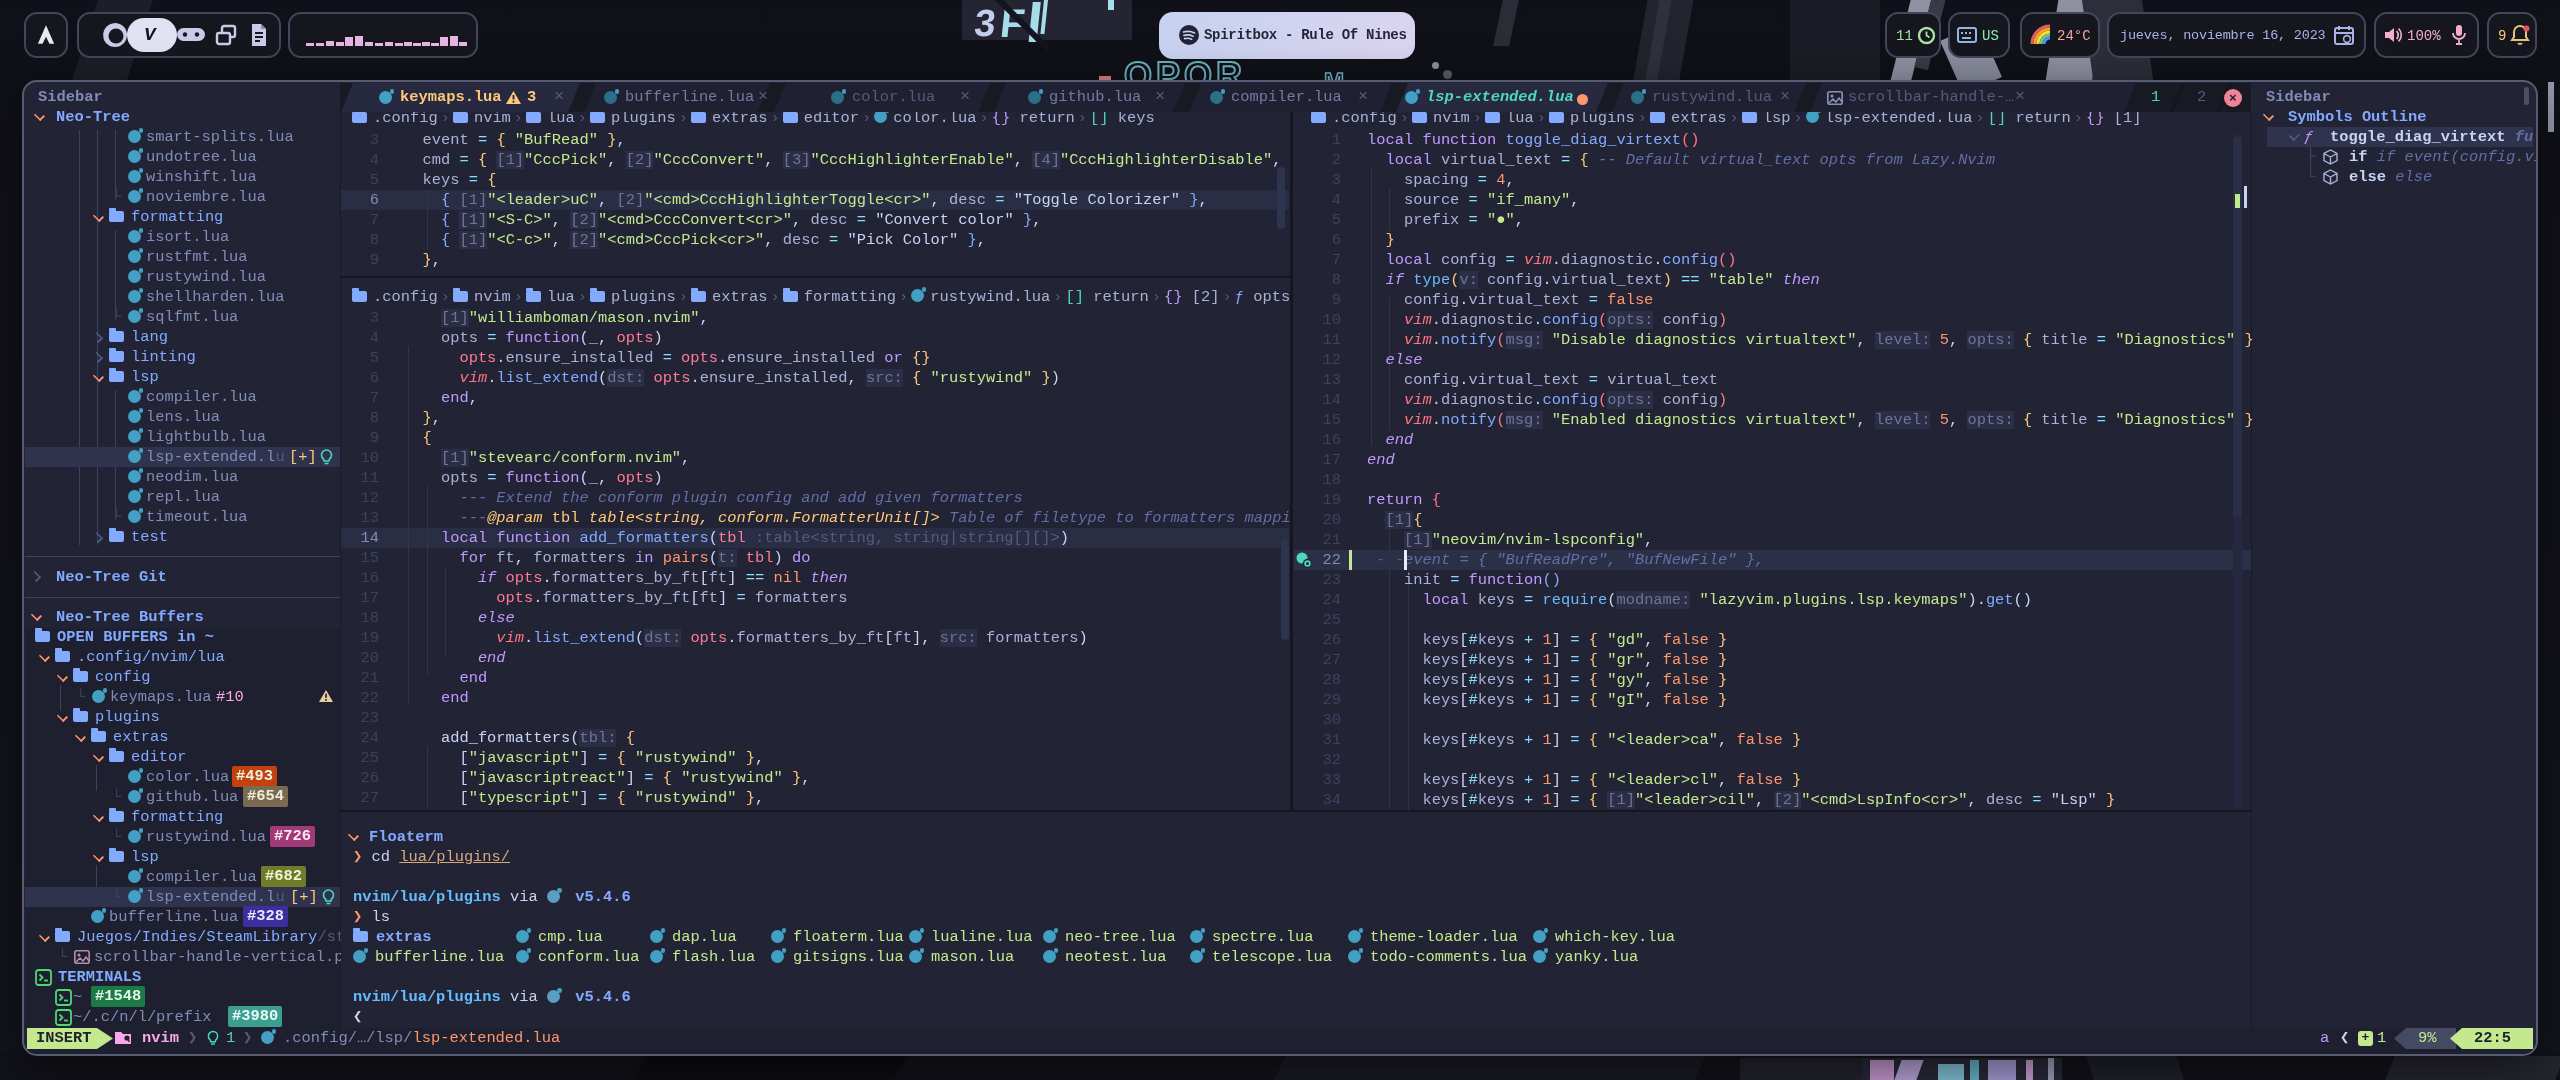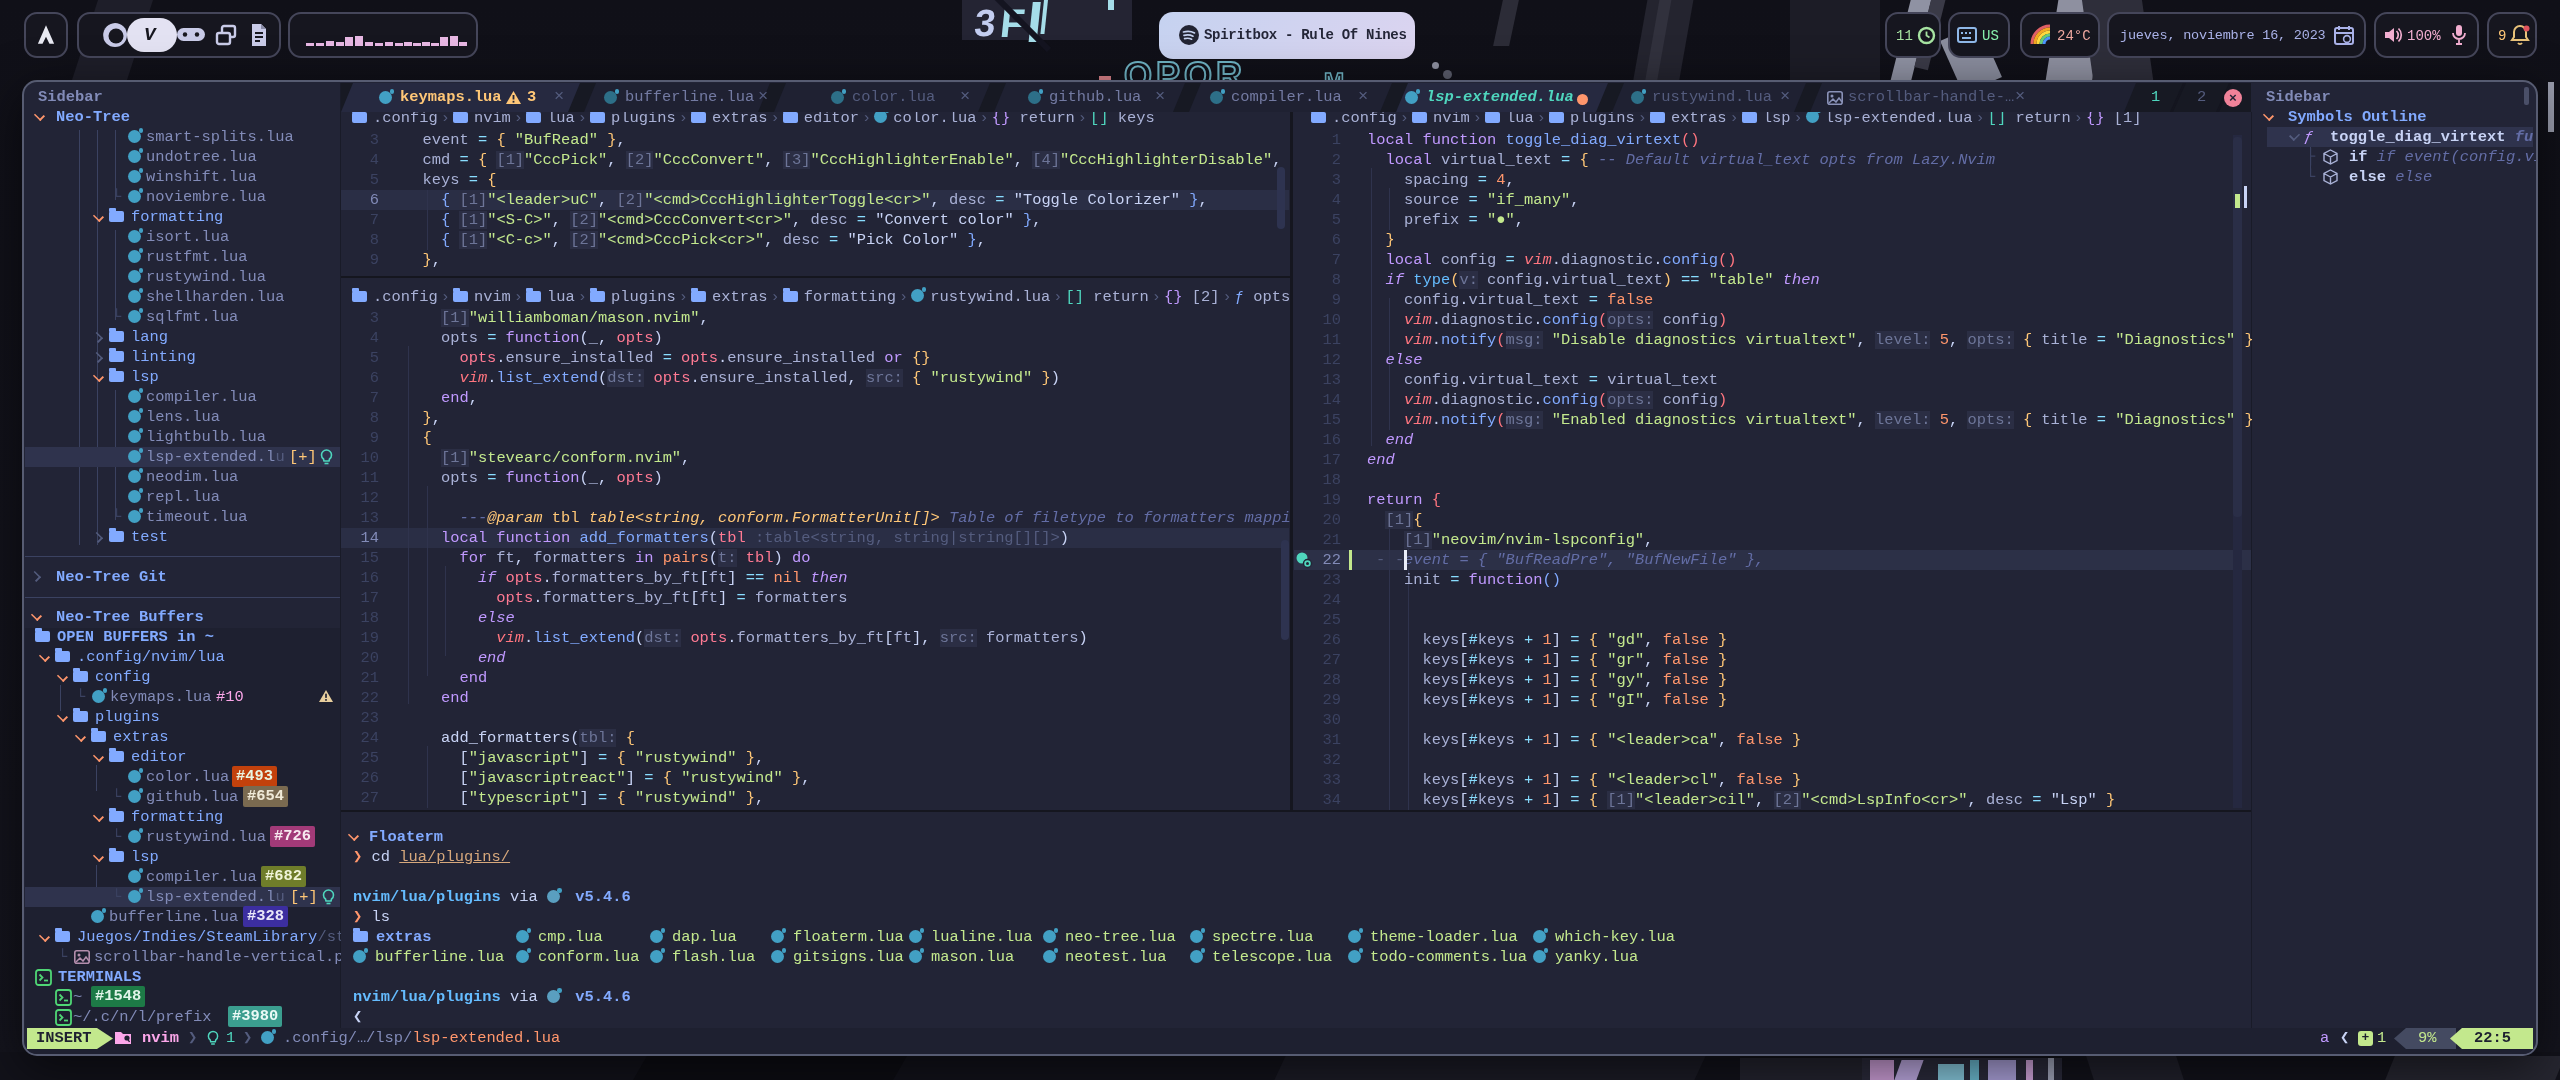--- a/index.html
+++ b/index.html
@@ -283,20 +283,21 @@
 <div style="position:absolute;left:86px;top:466px;width:1px;height:62px;background:#2f334d"></div>
 <div class="ln" style="left:63px;top:28px;"><span class="pn">    </span><span class="hint">[1]</span><span class="str">"williamboman/mason.nvim"</span><span class="pn">,</span></div>
 <div class="ln" style="left:63px;top:48px;"><span class="vr">    opts</span><span class="op"> = </span><span class="kw">function</span><span class="pn">(</span><span class="vr">_</span><span class="pn">, </span><span class="pr">opts</span><span class="pn">)</span></div>
 <div class="ln" style="left:63px;top:68px;"><span class="pr">      opts</span><span class="pn">.</span><span class="vr">ensure_installed</span><span class="op"> = </span><span class="pr">opts</span><span class="pn">.</span><span class="vr">ensure_installed</span><span class="kw"> or </span><span class="br">{}</span></div>
 <div class="ln" style="left:63px;top:88px;"><span class="pn">      </span><span class="vim">vim</span><span class="pn">.</span><span class="fn">list_extend</span><span class="pn">(</span><span class="hint">dst:</span><span class="pr"> opts</span><span class="pn">.</span><span class="vr">ensure_installed</span><span class="pn">, </span><span class="hint">src:</span><span class="br"> { </span><span class="str">"rustywind"</span><span class="br"> }</span><span class="pn">)</span></div>
 <div class="ln" style="left:63px;top:108px;"><span class="kw">    end</span><span class="pn">,</span></div>
 <div class="ln" style="left:63px;top:128px;"><span class="br">  }</span><span class="pn">,</span></div>
 <div class="ln" style="left:63px;top:148px;"><span class="br">  {</span></div>
 <div class="ln" style="left:63px;top:168px;"><span class="pn">    </span><span class="hint">[1]</span><span class="str">"stevearc/conform.nvim"</span><span class="pn">,</span></div>
 <div class="ln" style="left:63px;top:188px;"><span class="vr">    opts</span><span class="op"> = </span><span class="kw">function</span><span class="pn">(</span><span class="vr">_</span><span class="pn">, </span><span class="pr">opts</span><span class="pn">)</span></div>
+<div class="ln" style="left:63px;top:208px;"><span class="cm">      --- Extend the conform plugin config and add given formatters</span></div>
 <div class="ln" style="left:63px;top:228px;"><span class="cm">      ---</span><span class="an">@param</span><span class="br"> tbl </span><span class="an">table&lt;string, </span><span class="an">conform.FormatterUnit[]&gt;</span><span class="cm"> Table of filetype to formatters mappin</span></div>
 <div class="ln" style="left:63px;top:248px;"><span class="kw">    local function </span><span class="fn">add_formatters</span><span class="pn">(</span><span class="pr">tbl</span><span class="dimf"> :table&lt;string, string|string[][]&gt;</span><span class="pn">)</span></div>
 <div class="ln" style="left:63px;top:268px;"><span class="kw">      for </span><span class="vr">ft</span><span class="pn">, </span><span class="vr">formatters</span><span class="kw"> in </span><span class="num">pairs</span><span class="pn">(</span><span class="hint">t:</span><span class="pr"> tbl</span><span class="pn">) </span><span class="kw">do</span></div>
 <div class="ln" style="left:63px;top:288px;"><span class="kwi">        if </span><span class="pr">opts</span><span class="pn">.</span><span class="vr">formatters_by_ft</span><span class="pn">[</span><span class="vr">ft</span><span class="pn">]</span><span class="op"> == </span><span class="num">nil</span><span class="kwi"> then</span></div>
 <div class="ln" style="left:63px;top:308px;"><span class="pr">          opts</span><span class="pn">.</span><span class="vr">formatters_by_ft</span><span class="pn">[</span><span class="vr">ft</span><span class="pn">]</span><span class="op"> = </span><span class="vr">formatters</span></div>
 <div class="ln" style="left:63px;top:328px;"><span class="kwi">        else</span></div>
 <div class="ln" style="left:63px;top:348px;"><span class="pn">          </span><span class="vim">vim</span><span class="pn">.</span><span class="fn">list_extend</span><span class="pn">(</span><span class="hint">dst:</span><span class="pr"> opts</span><span class="pn">.</span><span class="vr">formatters_by_ft</span><span class="pn">[</span><span class="vr">ft</span><span class="pn">]</span><span class="pn">, </span><span class="hint">src:</span><span class="vr"> formatters</span><span class="pn">)</span></div>
 <div class="ln" style="left:63px;top:368px;"><span class="kwi">        end</span></div>
 <div class="ln" style="left:63px;top:388px;"><span class="kw">      end</span></div>
 <div class="ln" style="left:63px;top:408px;"><span class="kw">    end</span></div>
@@ -373,20 +374,21 @@
 <div class="ln dimf" style="left:101px;top:438px">-</div>
 <div class="ln" style="left:110.0px;top:438px;background:#2c3047"><span class="ghost">event = </span><span class="ghost">{ "BufReadPre", "BufNewFile" },</span></div>
 <div style="position:absolute;left:55px;top:438px;width:3px;height:20px;background:#c3e88d;"></div>
 <div style="position:absolute;left:110px;top:438px;width:3px;height:20px;background:#e8ecf8;"></div>
 <svg style="position:absolute;left:1px;top:439px" width="18" height="18" viewBox="0 0 18 18">
         <circle cx="7" cy="7" r="5.5" fill="#4fd6be"></circle>
         <circle cx="12.5" cy="12.5" r="4" fill="#4fd6be" stroke="#222436" stroke-width="1.5"></circle>
         <circle cx="12.5" cy="12.5" r="1.5" fill="#222436"></circle>
       </svg>
 <div class="ln" style="left:73px;top:458px;"><span class="vr">    init</span><span class="op"> = </span><span class="kw">function</span><span class="fn">()</span></div>
+<div class="ln" style="left:73px;top:478px;"><span class="kw">      local </span><span class="vr">keys</span><span class="op"> = </span><span class="fn2">require</span><span class="pn">(</span><span class="hint">modname:</span><span class="str"> "lazyvim.plugins.lsp.keymaps"</span><span class="pn">).</span><span class="fn">get</span><span class="pn">()</span></div>
 <div class="ln" style="left:73px;top:518px;"><span class="vr">      keys</span><span class="pn">[</span><span class="op">#</span><span class="vr">keys</span><span class="op"> + </span><span class="num">1</span><span class="pn">]</span><span class="op"> = </span><span class="br">{ </span><span class="str">"gd"</span><span class="pn">, </span><span class="num">false</span><span class="br"> }</span></div>
 <div class="ln" style="left:73px;top:538px;"><span class="vr">      keys</span><span class="pn">[</span><span class="op">#</span><span class="vr">keys</span><span class="op"> + </span><span class="num">1</span><span class="pn">]</span><span class="op"> = </span><span class="br">{ </span><span class="str">"gr"</span><span class="pn">, </span><span class="num">false</span><span class="br"> }</span></div>
 <div class="ln" style="left:73px;top:558px;"><span class="vr">      keys</span><span class="pn">[</span><span class="op">#</span><span class="vr">keys</span><span class="op"> + </span><span class="num">1</span><span class="pn">]</span><span class="op"> = </span><span class="br">{ </span><span class="str">"gy"</span><span class="pn">, </span><span class="num">false</span><span class="br"> }</span></div>
 <div class="ln" style="left:73px;top:578px;"><span class="vr">      keys</span><span class="pn">[</span><span class="op">#</span><span class="vr">keys</span><span class="op"> + </span><span class="num">1</span><span class="pn">]</span><span class="op"> = </span><span class="br">{ </span><span class="str">"gI"</span><span class="pn">, </span><span class="num">false</span><span class="br"> }</span></div>
 <div class="ln" style="left:73px;top:618px;"><span class="vr">      keys</span><span class="pn">[</span><span class="op">#</span><span class="vr">keys</span><span class="op"> + </span><span class="num">1</span><span class="pn">]</span><span class="op"> = </span><span class="br">{ </span><span class="str">"&lt;leader&gt;ca"</span><span class="pn">, </span><span class="num">false</span><span class="br"> }</span></div>
 <div class="ln" style="left:73px;top:658px;"><span class="vr">      keys</span><span class="pn">[</span><span class="op">#</span><span class="vr">keys</span><span class="op"> + </span><span class="num">1</span><span class="pn">]</span><span class="op"> = </span><span class="br">{ </span><span class="str">"&lt;leader&gt;cl"</span><span class="pn">, </span><span class="num">false</span><span class="br"> }</span></div>
 <div class="ln" style="left:73px;top:678px;"><span class="vr">      keys</span><span class="pn">[</span><span class="op">#</span><span class="vr">keys</span><span class="op"> + </span><span class="num">1</span><span class="pn">]</span><span class="op"> = </span><span class="br">{ </span><span class="hint">[1]</span><span class="str">"&lt;leader&gt;cil"</span><span class="pn">, </span><span class="hint">[2]</span><span class="str">"&lt;cmd&gt;LspInfo&lt;cr&gt;"</span><span class="pn">, </span><span class="vr">desc</span><span class="op"> = </span><span class="strq">"Lsp"</span><span class="br"> }</span></div>
 <div style="position:absolute;left:939px;top:23px;width:9px;height:673px;background:#252840;"></div>
 <div style="position:absolute;left:939px;top:25px;width:9px;height:380px;background:#2a2e47;border-radius:4px"></div>
 <div style="position:absolute;left:941px;top:82px;width:5px;height:14px;background:#c3e88d;"></div>

